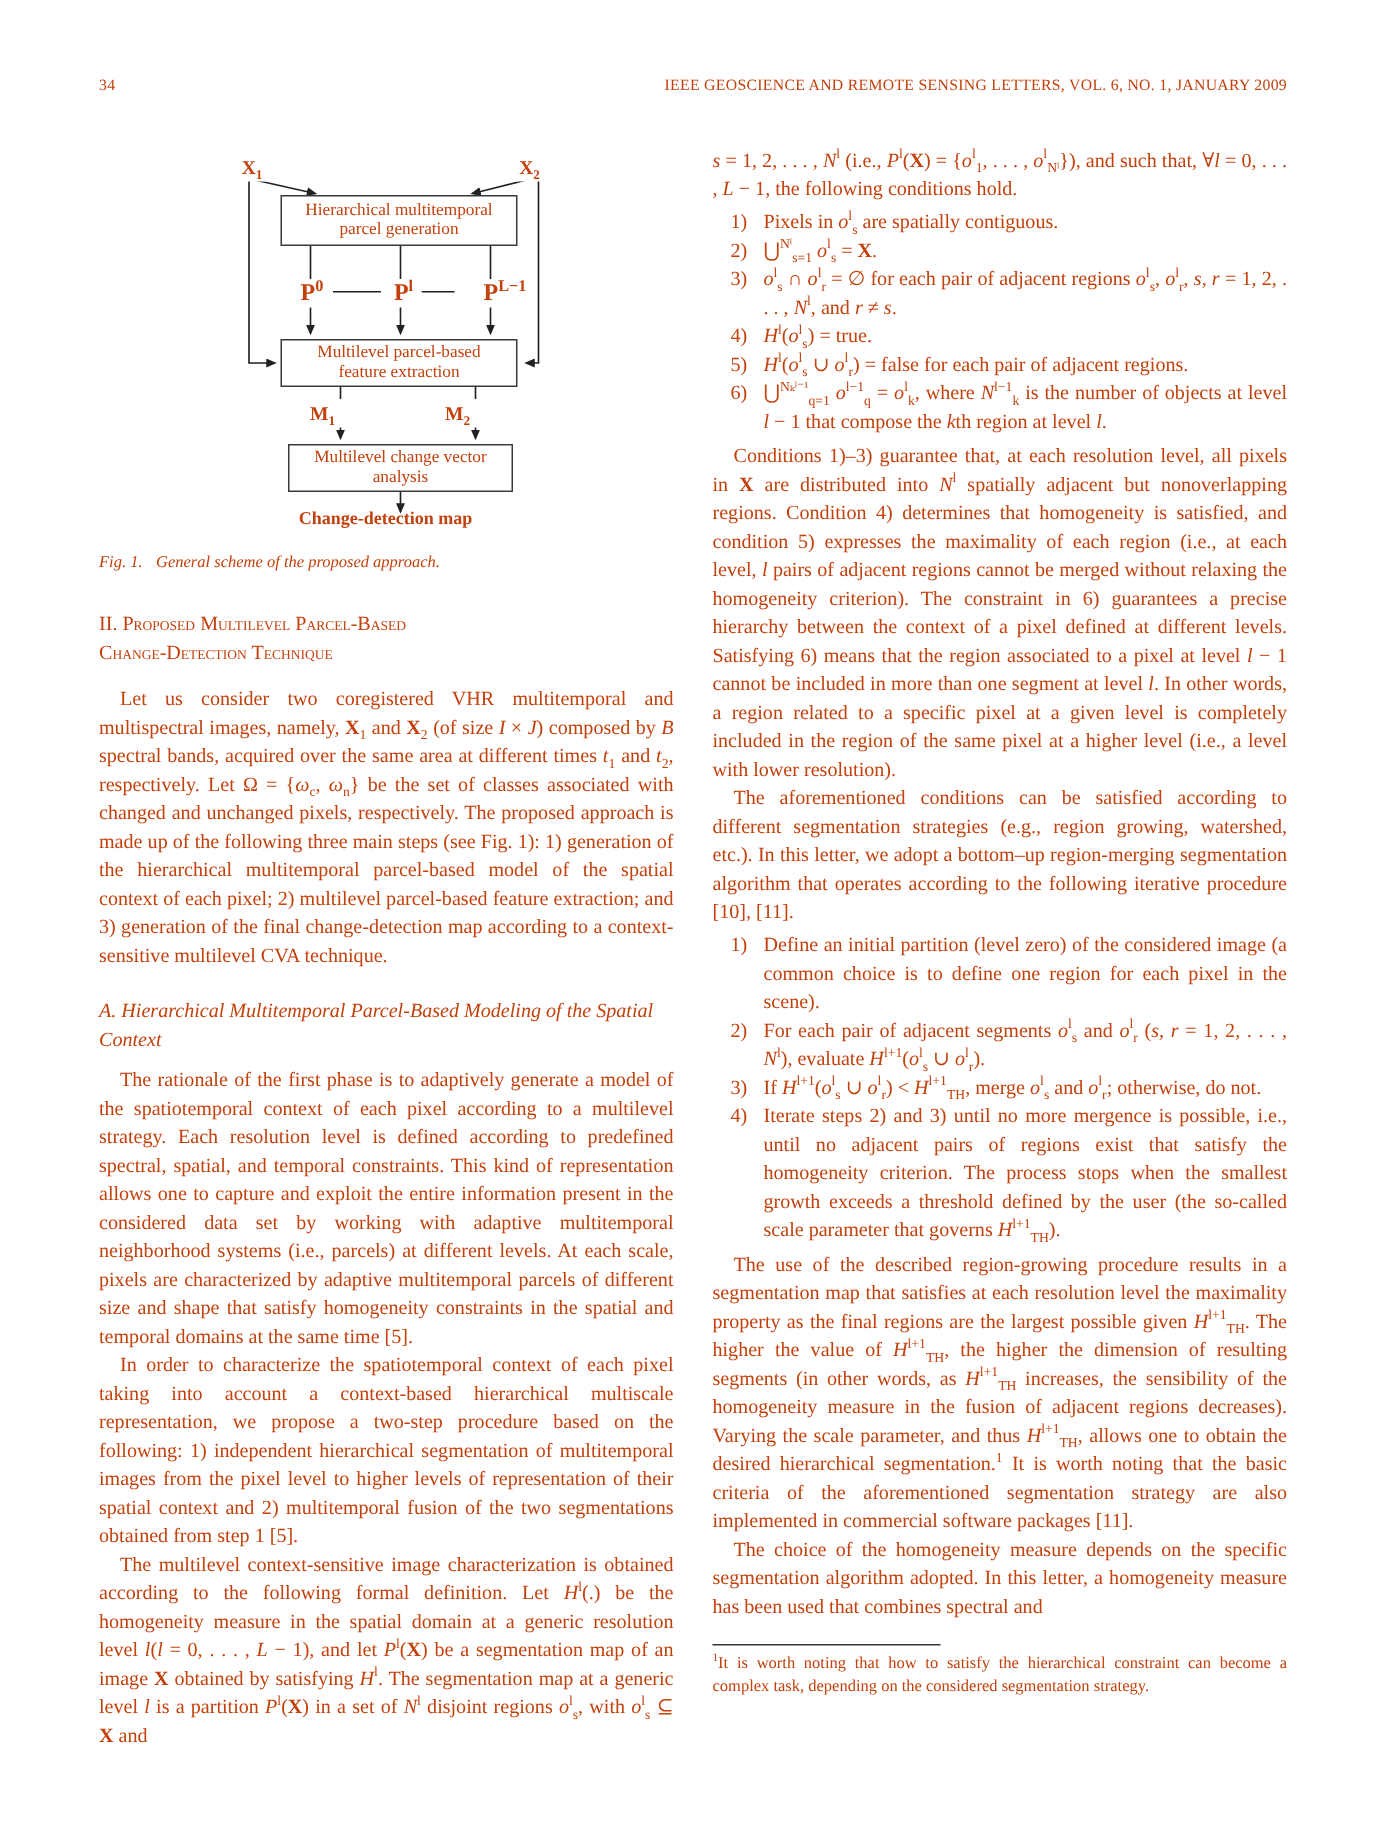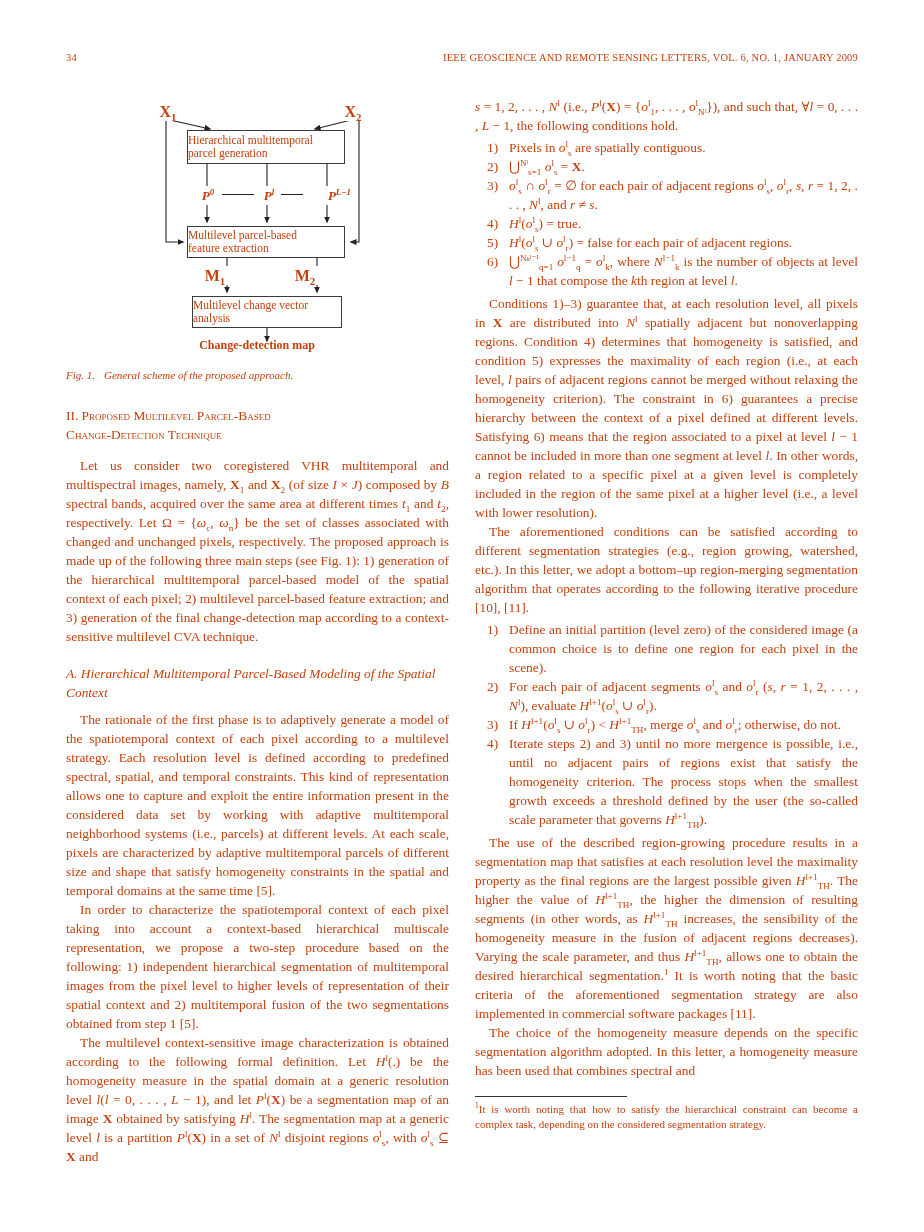--- a/index.html
+++ b/index.html
@@ -23,29 +23,29 @@
   p.noindent { text-indent:0; }
   sup, sub { font-size:0.68em; line-height:0; }
 
   
   .fig { margin:0 0 14px 0; }
   .diagram { position:relative; width:382px; height:258px; }
   .diagram-svg { position:absolute; left:0; top:0; z-index:0; }
   .fbox { position:absolute; z-index:1; box-sizing:border-box;
           border:1px solid #3a3a3a; background:#fff;
           display:flex; flex-direction:column; justify-content:center;
-          text-align:left; font-size:11.5px; line-height:13.5px; }
+          text-align:center; font-size:11.5px; line-height:13.5px; }
   .box1 { left:121px; top:30px;  width:158px; height:34px; }
   .box2 { left:121px; top:126px; width:158px; height:32px; }
   .box3 { left:126px; top:196px; width:150px; height:32px; }
-  .figlabel { position:absolute; z-index:2; font-weight:bold; font-size:16px;
+  .figlabel { position:absolute; z-index:2; font-weight:bold; font-size:13px;
               background:#fff; padding:0 2px; text-align:center; }
   .lab-x1 { left:88px;  top:2px;  width:24px; }
   .lab-x2 { left:273px; top:2px;  width:24px; }
-  .plabel { font-style:italic; font-size:13px; top:86px; }
+  .plabel { font-size:16px; top:86px; }
   .lab-p0 { left:129px; width:22px; }
   .lab-pl { left:191px; width:20px; }
   .lab-pL { left:239px; width:44px;text-align:right; }
   .lab-m1 { left:136px; top:166px; width:22px; }
   .lab-m2 { left:226px; top:166px; width:22px; }
   .dash { position:absolute; z-index:1; top:94px; border-top:1.2px solid #222; }
   .dash1 { left:156px; width:32px; }
   .dash2 { left:215px; width:22px; }
   .outlabel { position:absolute; left:0; right:0; top:236px; text-align:center;
               font-weight:bold; font-size:12px; z-index:1; }

